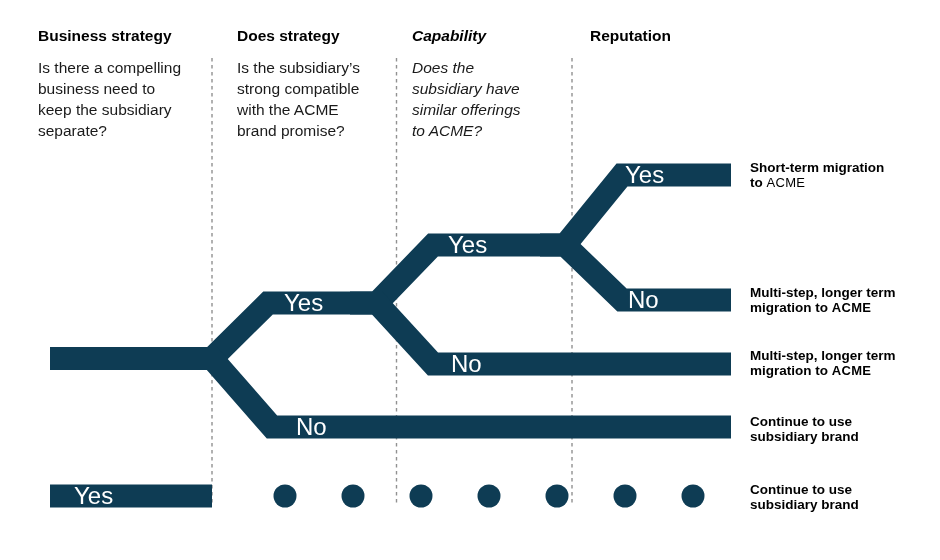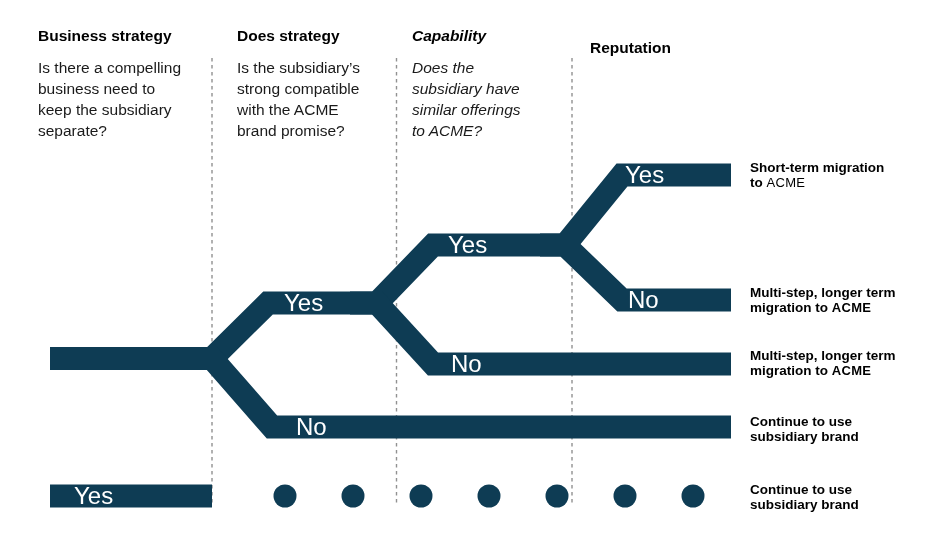--- a/index.html
+++ b/index.html
@@ -21,21 +21,21 @@
   .bar-stroke{stroke:var(--bar);stroke-width:23;fill:none;stroke-linejoin:miter;stroke-linecap:butt;}
   .bar-fill{fill:var(--bar);}
   .dash-stroke{stroke:var(--dash);stroke-width:1.4;stroke-dasharray:3.5 3.5;}
 
   .col{position:absolute;top:27px;}
   .col .hdr{font-size:15.5px;font-weight:700;line-height:18px;color:var(--head);margin:0 0 12px 0;}
   .col .q{font-size:15.5px;line-height:21px;color:var(--body);margin:0;white-space:pre-line;}
   .col-1{left:38px;width:185px;}
   .col-2{left:237px;width:160px;}
   .col-3{left:412px;width:150px;font-style:italic;}
-  .col-4{left:590px;width:210px;margin-top:12px;}
+  .col-4{left:590px;width:210px;}
 
   .blabel{
     position:absolute;color:var(--blabel);font-size:24px;line-height:24px;
     font-weight:400;white-space:nowrap;
   }
   .bl-brand-yes{left:284px;top:291px;}
   .bl-brand-no{left:296px;top:415px;}
   .bl-capability-yes{left:448px;top:233px;}
   .bl-capability-no{left:451px;top:352px;}
   .bl-reputation-yes{left:625px;top:163px;}

